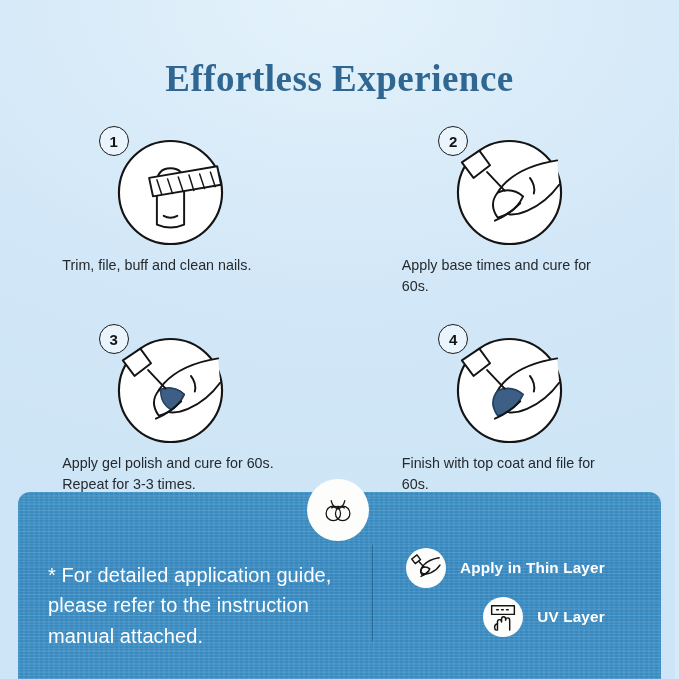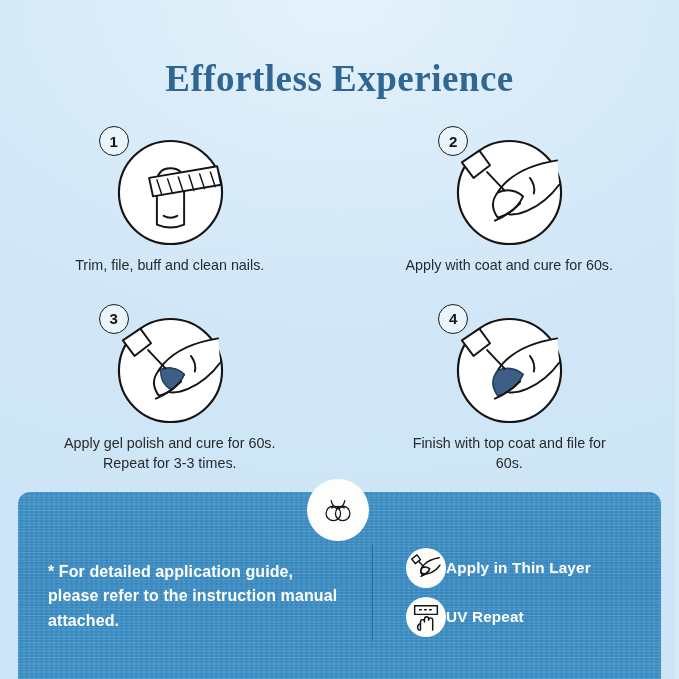--- a/index.html
+++ b/index.html
@@ -78,21 +78,21 @@
     font-weight: 700;
     display: flex;
     align-items: center;
     justify-content: center;
     box-sizing: border-box;
     z-index: 3;
   }
   .caption {
     margin-top: 7px;
     width: 215px;
-    text-align: center;
+    text-align: left;
     font-size: 14.3px;
     line-height: 1.45;
     color: #252a2e;
   }
 
   
   .panel {
     position: absolute;
     left: 18px;
     top: 492px;
@@ -126,22 +126,22 @@
     justify-content: center;
     z-index: 6;
   }
 
   .note {
     position: absolute;
     left: 48px;
     top: 560px;
     width: 300px;
     color: #ffffff;
-    font-size: 16px;
-    font-weight: 700;
+    font-size: 20px;
+    font-weight: 400;
     line-height: 1.52;
     letter-spacing: 0.1px;
     z-index: 5;
   }
 
   .divider {
     position: absolute;
     left: 372px;
     top: 545px;
     width: 1px;
@@ -155,20 +155,22 @@
     left: 406px;
     top: 548px;
     z-index: 5;
     display: flex;
     flex-direction: column;
     gap: 9px;
   }
   .feature {
     display: flex;
     align-items: center;
+    gap: 14px;
+    justify-content: flex-end;
   }
   .feature-icon {
     width: 40px;
     height: 40px;
     border-radius: 50%;
     background: #fdfdfb;
     display: flex;
     align-items: center;
     justify-content: center;
     flex: none;
@@ -214,21 +216,21 @@
           <g fill="none" stroke="#141414" stroke-width="2" stroke-linecap="round" stroke-linejoin="round">
             <path d="M104 22 q-38 6 -56 26 q-10 11 -9 24 q16 10 34 2 q20 -9 33 -27" fill="#ffffff"></path>
             <path d="M76 40 q6 8 4 16"></path>
             <path d="M43 55 q14 -6 26 4 q-8 17 -26 22 q-10 -14 0 -26 Z" fill="#ffffff"></path>
             <path d="M40 84 q14 -6 26 -18"></path>
             <path d="M6 24 L24 12 L35 27 L18 40 Z" fill="#ffffff"></path>
             <path d="M32 34 L50 53" stroke-width="2"></path>
           </g>
         </svg>
       </div>
-      <div class="caption">Apply with coat and cure for 60s.</div>
+      <div class="caption">Apply base times and cure for 60s.</div>
     </div>
 
     <div class="step">
       <div class="illus-wrap">
         <div class="badge">3</div>
         <svg class="illus" viewBox="0 0 110 110">
           <circle cx="55" cy="55" r="53" fill="#ffffff" stroke="#141414" stroke-width="2.2"></circle>
           <g fill="none" stroke="#141414" stroke-width="2" stroke-linecap="round" stroke-linejoin="round">
             <path d="M104 22 q-38 6 -56 26 q-10 11 -9 24 q16 10 34 2 q20 -9 33 -27" fill="#ffffff"></path>
             <path d="M76 40 q6 8 4 16"></path>
@@ -302,18 +304,18 @@
       <div class="feature-icon">
         <svg width="32" height="32" viewBox="0 0 110 110">
           <g fill="none" stroke="#141414" stroke-width="5" stroke-linecap="round" stroke-linejoin="round">
             <path d="M16 16 H94 V46 H16 Z"></path>
             <path d="M33 30 h6 M50 30 h6 M67 30 h6"></path>
             <path d="M36 100 V72 q0 -8 7 -8 q7 0 7 8 V62 q0 -8 7 -8 q7 0 7 8 V66 q0 -8 7 -8 q7 0 7 8 V100"></path>
             <path d="M36 78 q-10 2 -10 12 q0 8 6 10"></path>
           </g>
         </svg>
       </div>
-      <div class="feature-label">UV Repeat</div>
+      <div class="feature-label">UV Layer</div>
     </div>
 
   </div>
 
 </div>
 
 </body></html>

